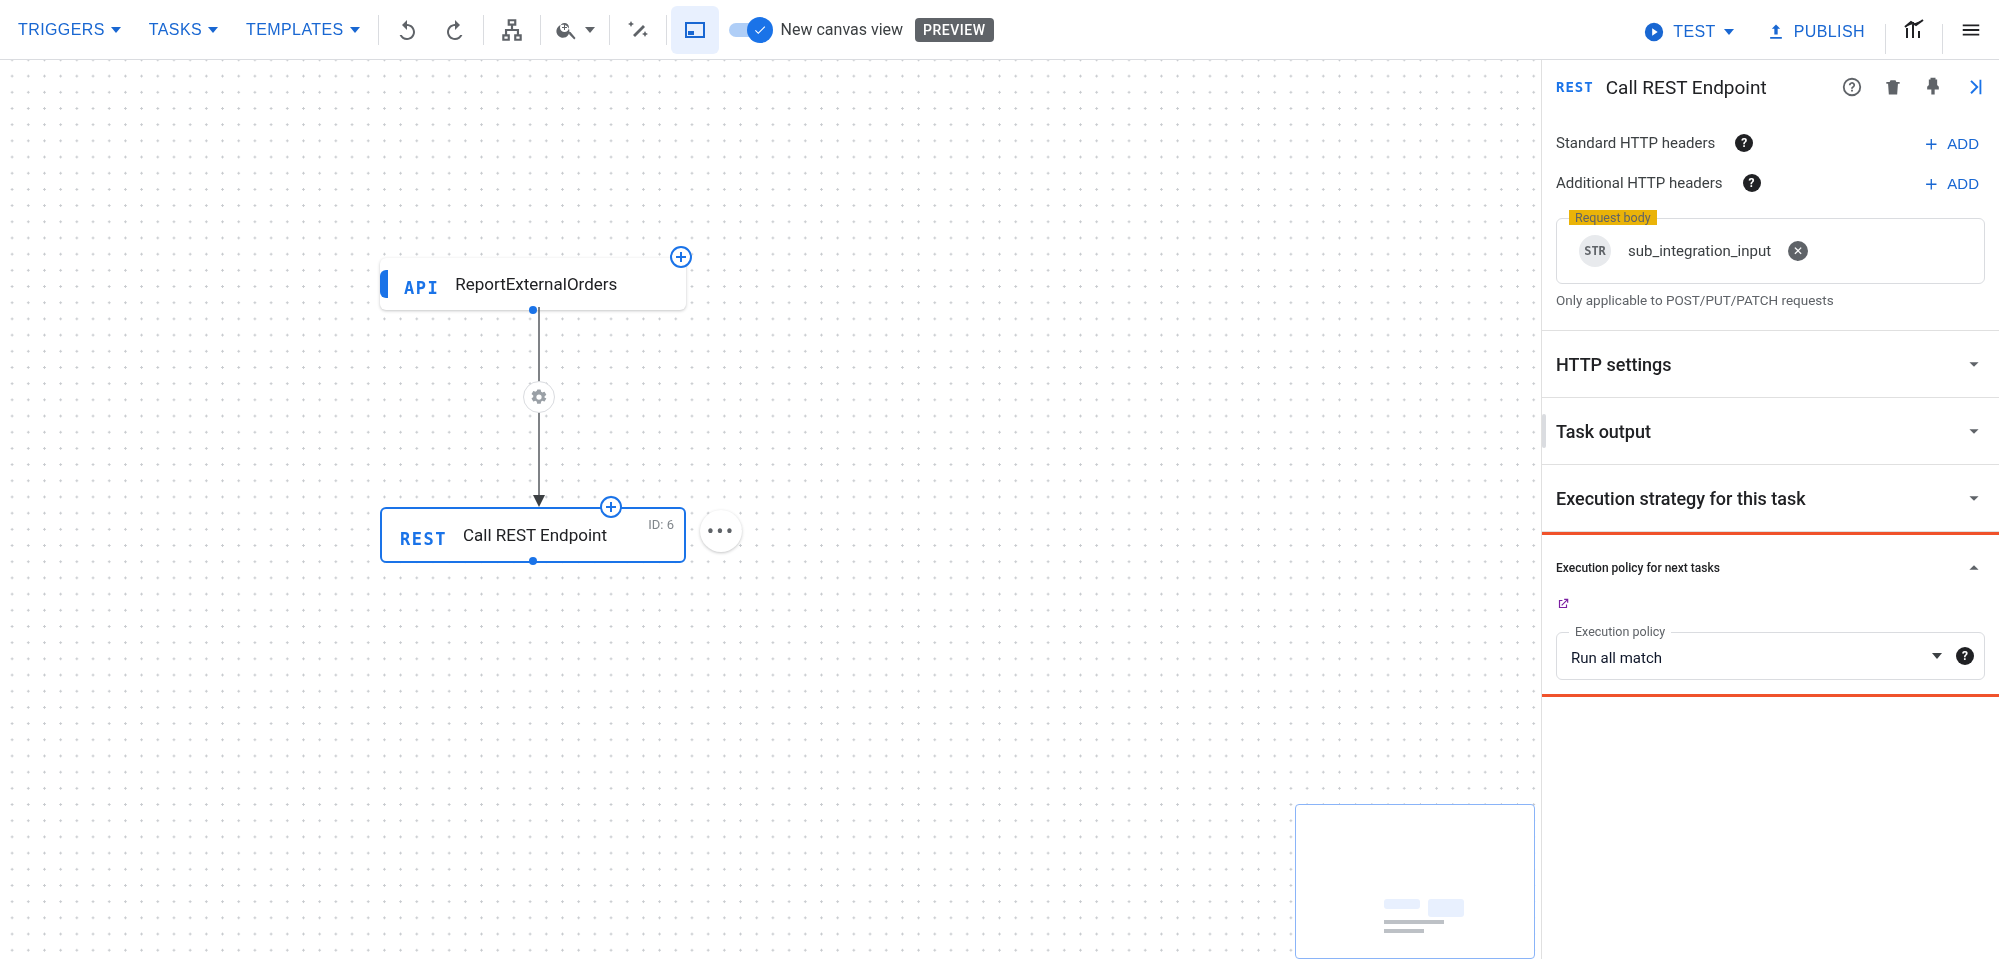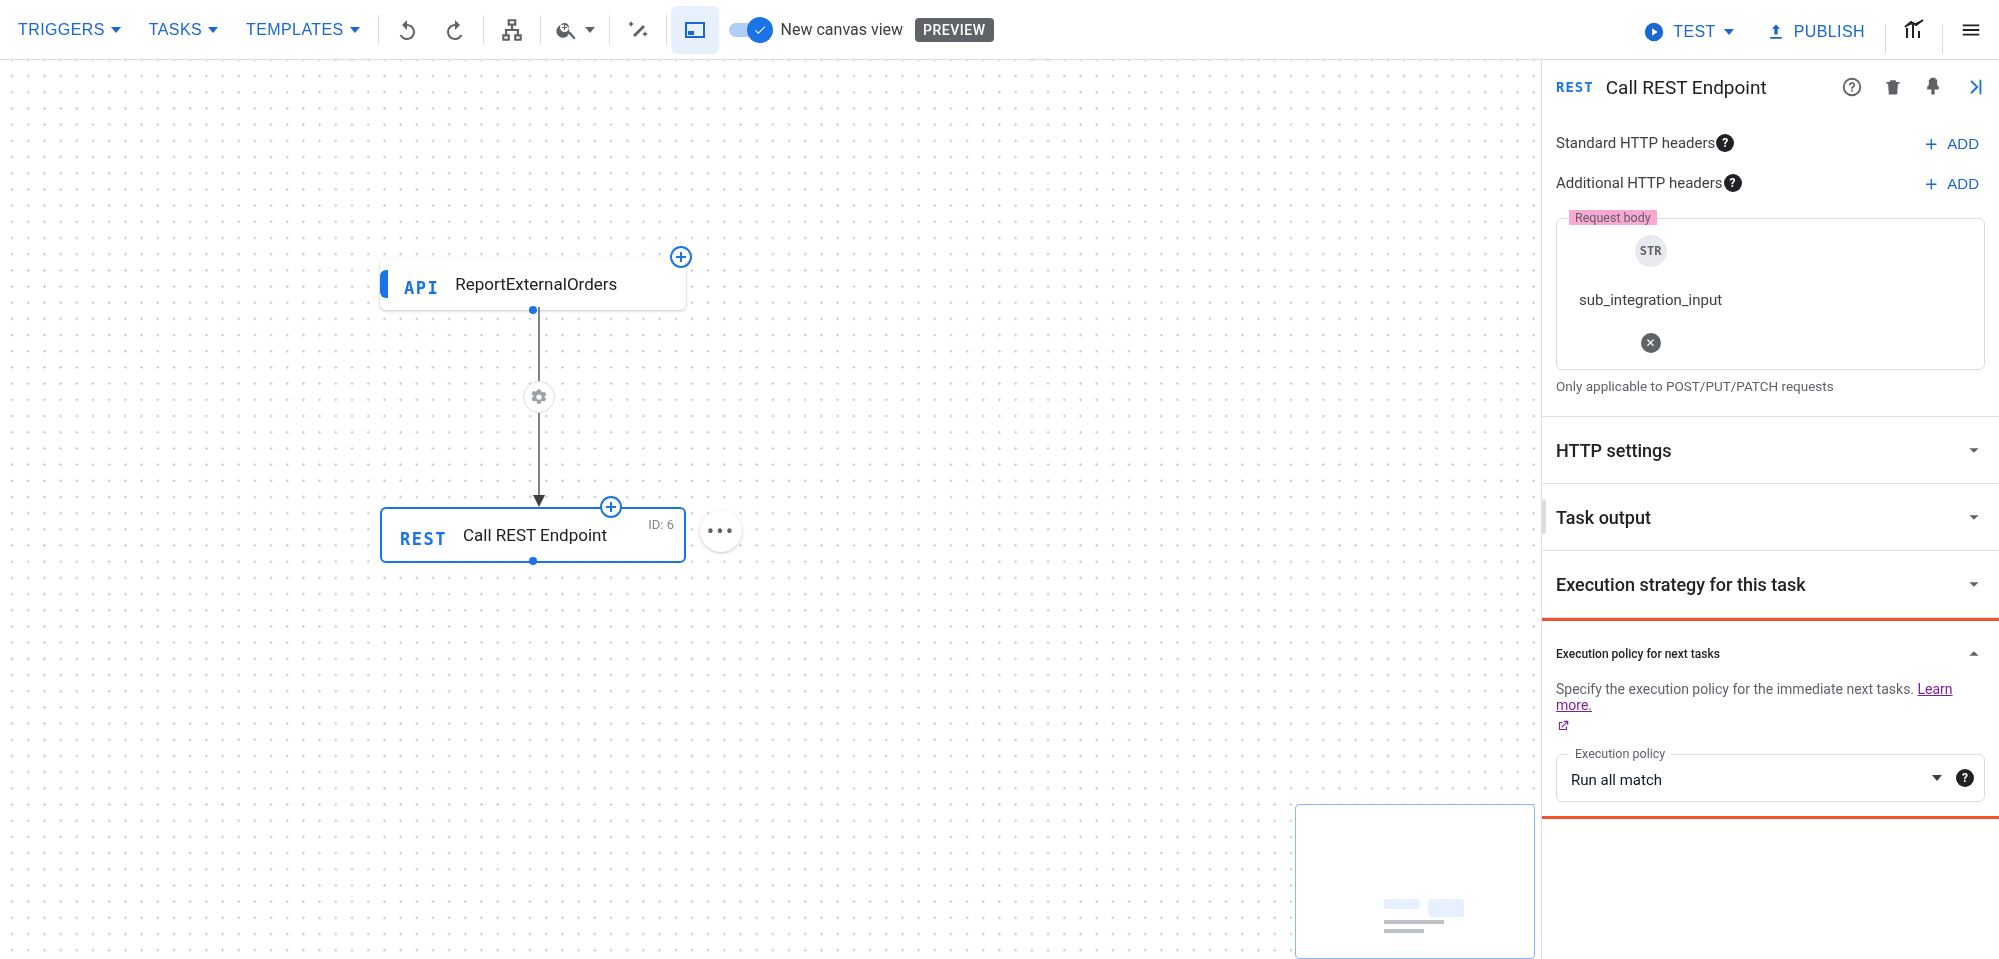--- a/index.html
+++ b/index.html
@@ -224,42 +224,41 @@
   .panel-header .ptitle{
     font-size:19px;color:var(--text);font-weight:400;
   }
   .panel-header .picons{margin-left:auto;display:flex;gap:20px;color:var(--muted);}
   .panel-header .picons span{cursor:pointer;display:flex;align-items:center;}
 
   .panel-row{
     padding:18px 14px;display:flex;align-items:center;justify-content:space-between;
   }
   .panel-row .label-g{
-    display:flex;align-items:center;gap:1px;color:#3c4043;font-size:15px;
+    display:flex;align-items:center;gap:20px;color:#3c4043;font-size:15px;
   }
   .rowhelp{width:18px;height:18px;border-radius:50%;background:#202124;color:#fff;font-size:12px;font-weight:700;display:flex;align-items:center;justify-content:center;}
 
   .add-btn{
     color:var(--blue2);font-weight:500;display:flex;align-items:center;gap:6px;
     border:none;background:none;cursor:pointer;font-size:15px;
   }
   .add-btn .plusg{font-size:20px;line-height:1;}
 
   .fieldset{
     margin:6px 14px 0;border:1px solid var(--border);border-radius:6px;padding:12px 14px;
     position:relative;
   }
   .fieldset-legend{
-    position:absolute;top:-9px;left:12px;background:#f9a8d4;padding:0 6px;
+    position:absolute;top:-9px;left:12px;background:#eab308;padding:0 6px;
     font-size:12.5px;color:var(--muted);
   }
   .chip{
-    display:inline-flex;align-items:center;gap:24px;border-radius:18px;
+    display:inline-flex;align-items:center;gap:17px;border-radius:18px;
     padding:4px 8px;
-    flex-direction:column;
   }
   .chip .badge{
     background:#e8eaed;color:#5f6368;font-family:ui-monospace,Menlo,Consolas,monospace;
     font-weight:600;border-radius:50%;width:32px;height:32px;font-size:12px;display:flex;align-items:center;justify-content:center;
   }
   .chip .ctext{font-size:15px;color:#3c4043;}
   .chip .xicon{
     width:20px;height:20px;border-radius:50%;background:#5f6368;color:#fff;
     display:flex;align-items:center;justify-content:center;font-size:12px;cursor:pointer;
   }
@@ -530,23 +529,20 @@
       </div>
     </div>
 
     <div class="callout-highlight">
       <div class="sec-head" style="border:none;">
         <span style="font-size:12px;font-weight:500;">Execution policy for next tasks</span>
         <svg class="exp-icon" viewBox="0 0 24 24">
             <path fill="currentColor" d="M7 14l5-5 5 5z"></path>
           </svg>
       </div>
-      <div class="desc">
-        <span>Specify the execution policy for the immediate next tasks. </span><span class="learn">Learn more.</span>
-      </div>
       <span class="ext-icon">
           <svg width="14" height="14" viewBox="0 0 24 24">
             <path fill="currentColor" d="M14 3v2h3.6L9 13.6 10.4 15 19 6.4V10h2V3zM5 5h6v2H7v10h10v-4h2v6H5z"></path>
           </svg>
         </span>
 
       <div class="select-field">
         <span class="select-legend">Execution policy</span>
         <span class="select-value">Run all match</span>
         <div class="select-ctrls">

